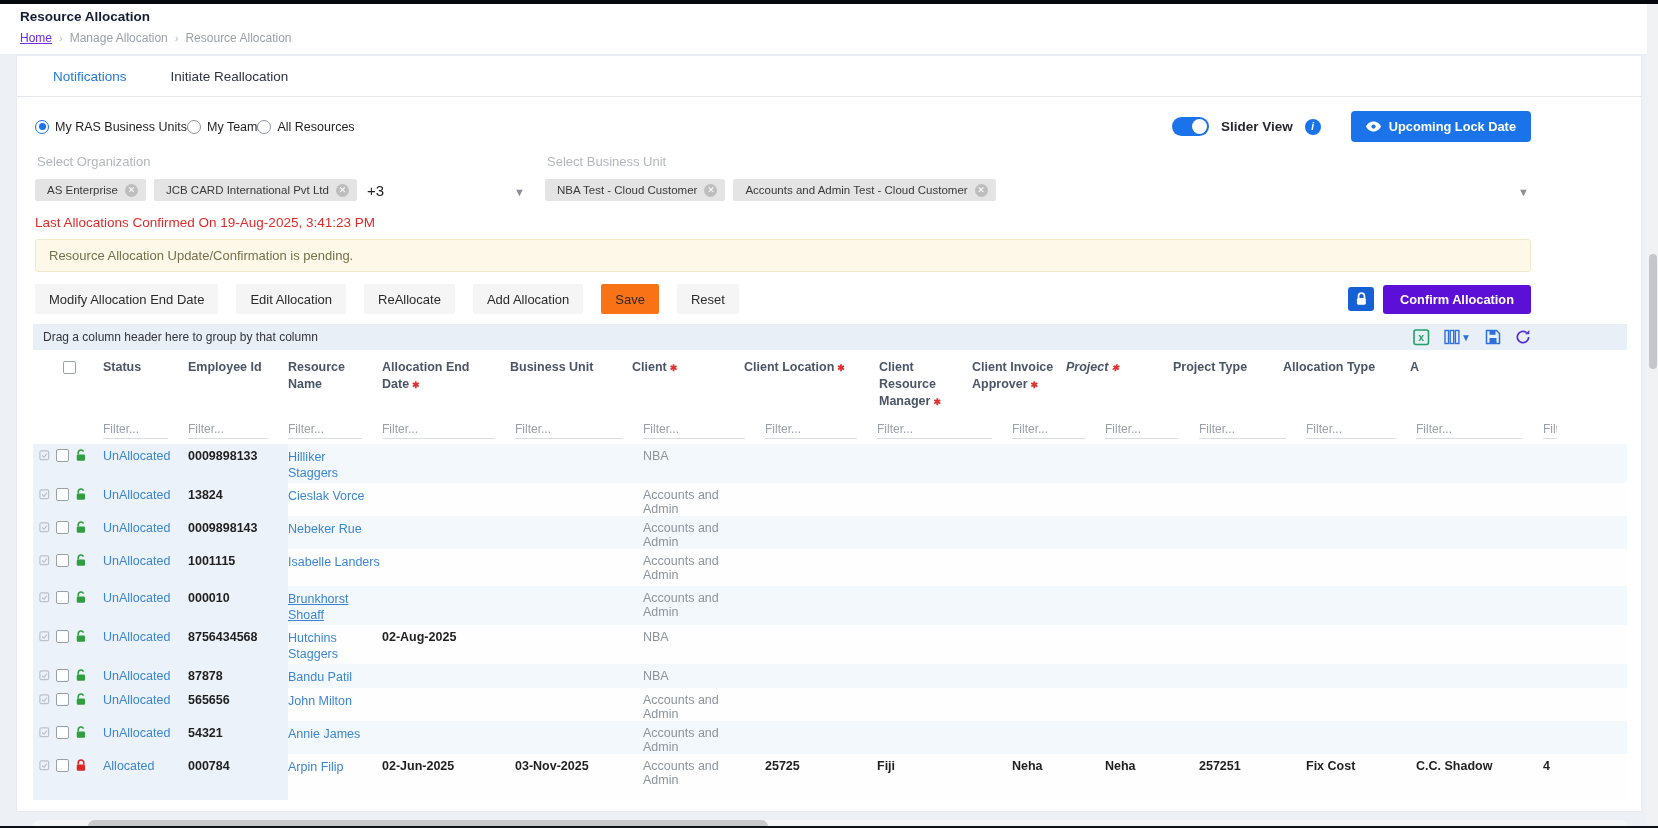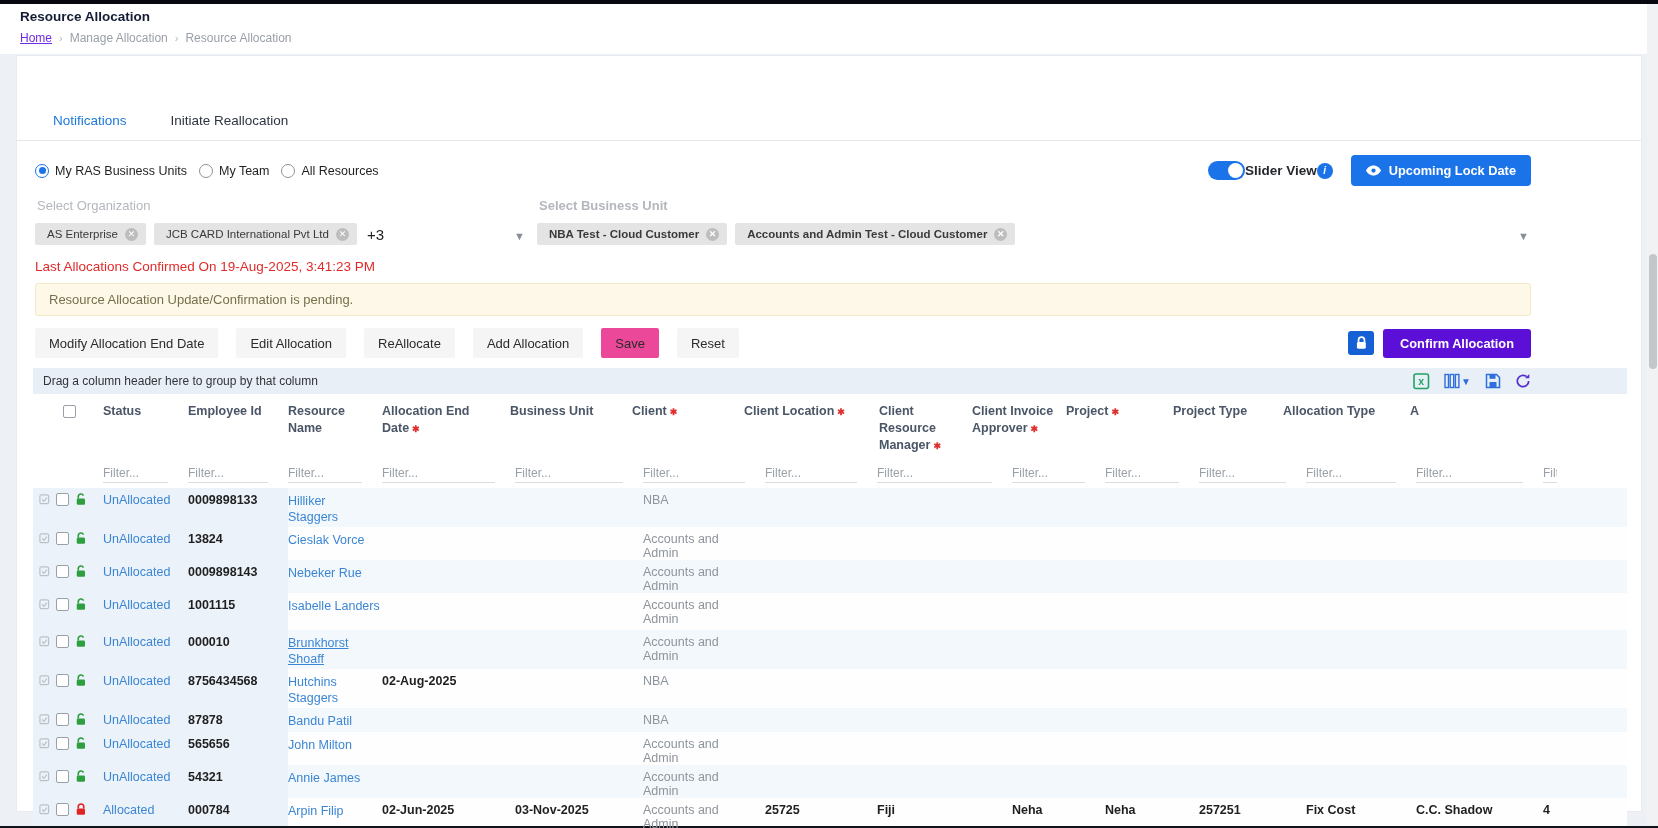--- a/index.html
+++ b/index.html
@@ -11,62 +11,62 @@
 
   .page-header { background:#fff; padding:5px 0 9px 20px; }
   .page-title { font-size:13.5px; font-weight:bold; color:#141c35; }
   .breadcrumb { margin-top:7px; font-size:12px; color:#9aa0a8; display:flex; gap:7px; align-items:center; }
   .breadcrumb .crumb-link { color:#6f2ce3; text-decoration:underline; cursor:pointer; }
   .breadcrumb .sep { color:#b3b8bf; font-size:11px; }
 
   .card { position:absolute; left:16px; top:55px; width:1626px; height:757px; background:#fff; border:1px solid #e8ebf0; }
 
   
-  .tabs { display:flex; border-bottom:1px solid #e4e7eb; height:41px; padding:0 14px;margin-top:44px; }
+  .tabs { display:flex; border-bottom:1px solid #e4e7eb; height:41px; padding:0 14px; }
   .tab { position:relative; padding:0 22px; display:flex; align-items:center; font-size:13.5px; color:#2e3442; cursor:pointer; }
   .tab.inactive-first { color:#1e78d8; }
   .tab.active { color:#23283a; font-weight:400; }
   .tab.active .underline { position:absolute; left:20px; right:20px; bottom:0; height:3px; background:#5a12d8; }
   .green-box { position:absolute; left:-12px; right:-12px; top:-5px; bottom:-13px; border:4px solid #25a244; z-index:6; pointer-events:none; }
 
   
   .controls { display:flex; justify-content:space-between; align-items:center; padding:14px 110px 4px 18px; }
-  .radio-group { display:flex; align-items:center; gap:12px; }
+  .radio-group { display:flex; align-items:center; }
   .radio { display:inline-flex; align-items:center; gap:6px; font-size:12.5px; color:#1f1f1f; cursor:pointer; }
   .radio .dot { width:14px; height:14px; border-radius:50%; border:1.5px solid #8d9299; background:#fff; position:relative; }
   .radio .dot.on { border-color:#1a73e8; }
   .radio .dot.on::after { content:""; position:absolute; left:2.5px; top:2.5px; width:7px; height:7px; border-radius:50%; background:#1a73e8; }
-  .right-controls { display:flex; align-items:center; }
+  .right-controls { display:flex; align-items:center; gap:12px; }
   .toggle { width:37px; height:19px; border-radius:10px; background:#1a73e8; position:relative; cursor:pointer; }
   .toggle .knob { position:absolute; right:2px; top:2px; width:15px; height:15px; border-radius:50%; background:#fff; }
   .slider-label { font-size:13.5px; font-weight:bold; color:#26282e; }
   .info-icon { width:16px; height:16px; border-radius:50%; background:#1a73e8; color:#fff; font-size:10px; font-weight:bold; display:flex; align-items:center; justify-content:center; font-style:italic; }
   .lockdate-btn { margin-left:18px; background:#1a73e8; color:#fff; border:none; border-radius:4px; height:31px; padding:0 15px; font-size:12.8px; font-weight:bold; display:flex; align-items:center; gap:8px; cursor:pointer; font-family:inherit; }
 
   
   .selects { display:flex; padding:8px 110px 0 18px; }
   .select-box { position:relative; }
   .select-org { width:492px; }
-  .select-bu { flex:1; margin-left:10px;font-weight:bold; }
+  .select-bu { flex:1; margin-left:18px; }
   .select-label { font-size:13px; color:#b3b7bd; padding-left:2px; }
   .chip-row { display:flex; align-items:center; gap:8px; margin-top:9px; min-height:24px; }
   .chip { background:#e4e4e4; border-radius:2px; height:22px; display:inline-flex; align-items:center; gap:7px; padding:0 8px 0 12px; font-size:11.5px; color:#3a3a3a; }
   .chip .chip-x { width:13px; height:13px; border-radius:50%; background:#bdbdbd; color:#fff; font-size:9px; line-height:13px; text-align:center; cursor:pointer; }
   .chip-more { font-size:15px; color:#222; margin-left:2px; }
   .select-caret { position:absolute; right:2px; bottom:4px; color:#8a8f96; font-size:11px; cursor:pointer; }
 
   
   .confirm-msg { margin:13px 18px 0; font-size:13.5px; color:#e02b2b; }
   .alert { margin:9px 110px 0 18px; background:#fdf8e8; border:1px solid #f3e9c9; border-radius:3px; padding:8px 13px; font-size:13px; color:#76704b; }
 
   
   .toolbar { margin:12px 110px 0 18px; display:flex; justify-content:space-between; align-items:center; }
   .toolbar-left { display:flex; gap:18px; }
   .tb-btn { background:#f5f5f5; border:none; height:30px; padding:0 14px; font-size:13px; color:#2b2b2b; cursor:pointer; border-radius:2px; font-family:inherit; }
-  .tb-btn.pressed { background:#ec4899; }
+  .tb-btn.pressed { background:#f97316; }
   .toolbar-right { display:flex; gap:9px; align-items:center; }
   .lock-btn { width:26px; height:24px; background:#1660d6; border:none; border-radius:3px; display:flex; align-items:center; justify-content:center; cursor:pointer; }
   .confirm-btn { background:#5c0fd6; color:#fff; border:none; border-radius:3px; height:29px; padding:0 17px; font-size:12.8px; font-weight:bold; cursor:pointer; font-family:inherit; }
 
   
   .grid { margin:10px 16px 0; width:1594px; overflow:hidden; position:relative; }
   .group-panel { background:#e9eff7; height:26px; display:flex; align-items:center; justify-content:space-between; padding:0 96px 0 10px; }
   .group-hint { font-size:12px; color:#32343a; }
   .grid-icons { display:flex; gap:14px; align-items:center; }
   .grid-icon { cursor:pointer; display:flex; align-items:center; }
@@ -259,21 +259,21 @@
         </div>
         <div class="hdr-cell" style="width: 85px; flex: 0 0 85px;"><span>Status</span></div>
         <div class="hdr-cell" style="width: 100px; flex: 0 0 100px;"><span>Employee Id</span></div>
         <div class="hdr-cell" style="width: 94px; flex: 0 0 94px;"><span>Resource Name</span></div>
         <div class="hdr-cell" style="width: 128px; flex: 0 0 128px;"><span>Allocation End Date</span><span class="req" style="font-size: 9px;">✱</span></div>
         <div class="hdr-cell" style="width: 122px; flex: 0 0 122px;"><span>Business Unit</span></div>
         <div class="hdr-cell" style="width: 112px; flex: 0 0 112px;"><span>Client</span><span class="req" style="font-size: 9px;">✱</span></div>
         <div class="hdr-cell" style="width: 135px; flex: 0 0 135px;"><span>Client Location</span><span class="req" style="font-size: 9px;">✱</span></div>
         <div class="hdr-cell" style="width: 93px; flex: 0 0 93px;"><span>Client Resource Manager</span><span class="req" style="font-size: 9px;">✱</span></div>
         <div class="hdr-cell" style="width: 94px; flex: 0 0 94px;"><span>Client Invoice Approver</span><span class="req" style="font-size: 9px;">✱</span></div>
-        <div class="hdr-cell" style="width: 107px; flex: 0 0 107px;"><span>Project</span><span class="req" style="font-size: 9px;">✱</span></div>
+        <div class="hdr-cell" style="width: 107px; flex: 0 0 107px; font-style: italic;"><span>Project</span><span class="req" style="font-size: 9px;">✱</span></div>
         <div class="hdr-cell" style="width: 110px; flex: 0 0 110px;"><span>Project Type</span></div>
         <div class="hdr-cell" style="width: 127px; flex: 0 0 127px;"><span>Allocation Type</span></div>
         <div class="hdr-cell" style="width: 120px; flex: 0 0 120px;"><span>A</span></div>
       </div>
     <div class="filter-row" id="grid-filter">
         <div class="lead-cell"></div>
         <div class="filter-cell" style="width: 85px; flex: 0 0 85px;"><input placeholder="Filter..." style=""></div>
         <div class="filter-cell" style="width: 100px; flex: 0 0 100px;"><input placeholder="Filter..." style=""></div>
         <div class="filter-cell" style="width: 94px; flex: 0 0 94px;"><input placeholder="Filter..." style=""></div>
         <div class="filter-cell" style="width: 133px; flex: 0 0 133px;"><input placeholder="Filter..." style=""></div>

